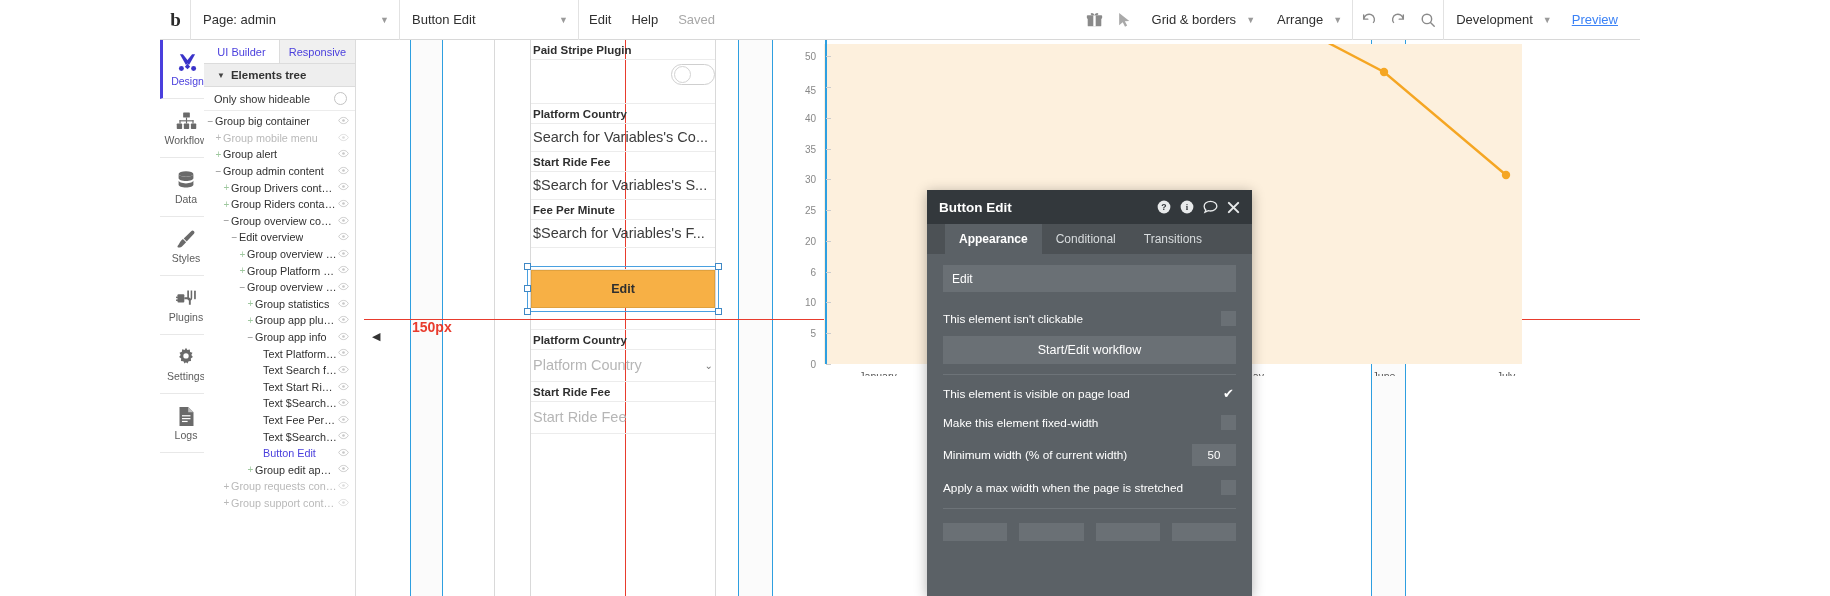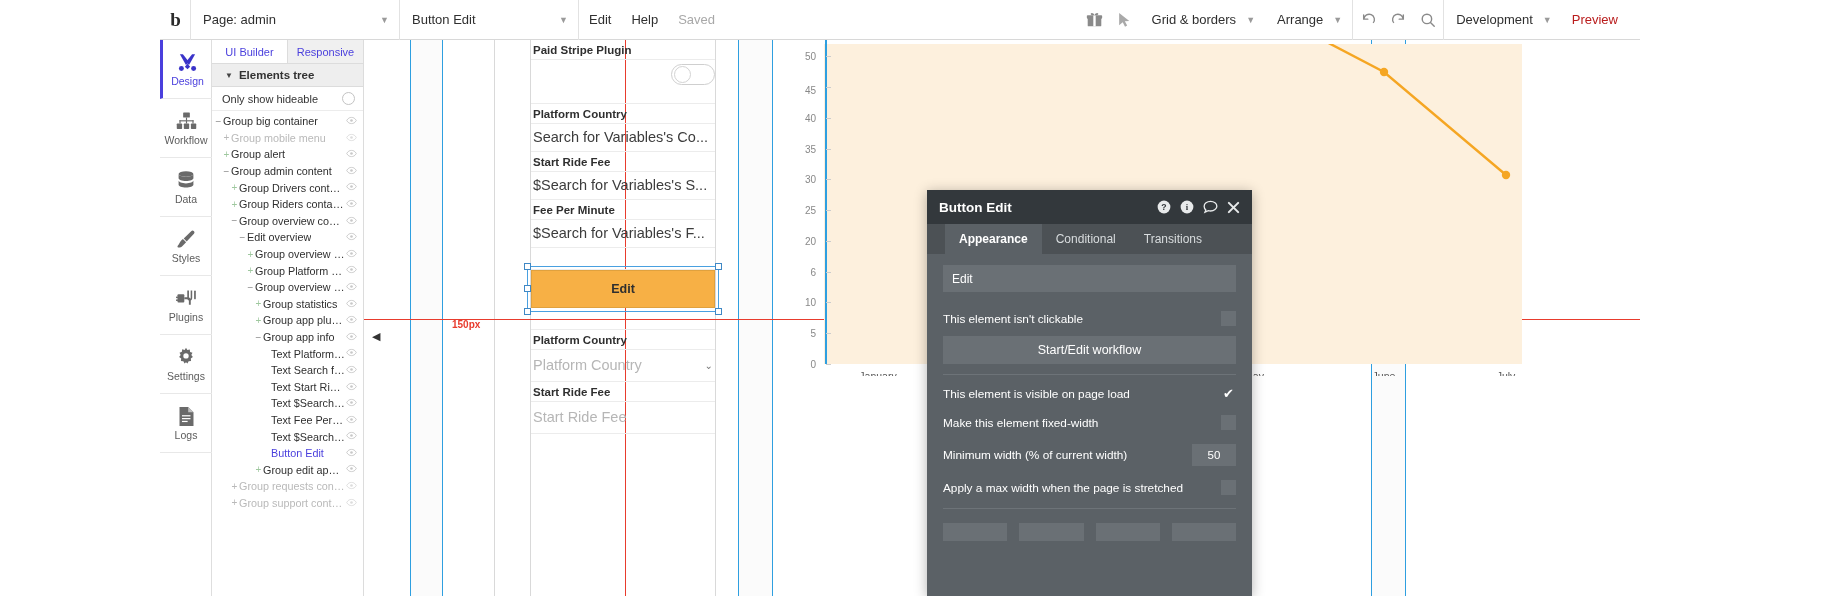--- a/index.html
+++ b/index.html
@@ -26,21 +26,21 @@
   .tb-select {
     height:40px; display:flex; align-items:center; justify-content:space-between;
     padding:0 10px 0 12px; font-size:13px; color:#2f2f2f; cursor:pointer;
   }
   .tb-select .caret { color:#9a9a9a; font-size:9px; margin-left:10px; }
   .tb-link {
     height:40px; display:flex; align-items:center; padding:0 10px;
     font-size:13px; color:#2f2f2f; cursor:pointer;
   }
   .tb-link.muted { color:#a8a8a8; cursor:default; }
-  .tb-link.blue { color:#b91c1c; }
+  .tb-link.blue { color:#3b82f6;text-decoration:underline; }
   .tb-spacer { flex:1 1 auto; }
   .tb-icon {
     height:40px; width:30px; display:flex; align-items:center; justify-content:center;
     color:#8a8a8a; cursor:pointer;
   }
   .tb-icon svg { display:block; }
 
   
   .rail {
     position:absolute; left:160px; top:40px; width:52px; height:556px;
@@ -52,21 +52,21 @@
     border-bottom:1px solid #e8e8e8; color:#5c5c5c;
   }
   .rail-item .rl { font-size:10.5px; line-height:1; }
   .rail-item.active { color:#4a3fdd; border-left:3px solid #4a3fdd; width:52px; }
   .rail-item.active .rl { color:#4a3fdd; }
   .rail-ico { height:22px; display:flex; align-items:center; justify-content:center; }
   .rail-ico svg { display:block; }
 
   
   .treepanel {
-    position:absolute; left:212px; top:40px; width:152px; height:556px;
+    position:absolute; left:204px; top:40px; width:152px; height:556px;
     background:#fff; border-right:1px solid #dcdcdc; overflow:hidden;
   }
   .tp-tabs { display:flex; height:24px; border-bottom:1px solid #dcdcdc; background:#f4f4f4;}
   .tp-tab {
     flex:1; display:flex; align-items:center; justify-content:center;
     font-size:11px; color:#4a3fdd; cursor:pointer; background:#fff;
   }
   .tp-tab.inactive { background:#f0f0f0; color:#4a3fdd; border-left:1px solid #dcdcdc;}
   .tp-header {
     height:23px; display:flex; align-items:center; gap:6px; padding-left:13px;
@@ -108,21 +108,21 @@
 
   
   .vguide { position:absolute; top:0; bottom:0; width:1px; background:#2e9fe0; }
   .vguide-pale { position:absolute; top:0; bottom:0; width:1px; background:#d9d9d9; }
   .colstrip { position:absolute; top:0; bottom:0; background:#fbfbfb; }
 
   
   .hguide { position:absolute; left:0; height:1px; background:#e83b2d; }
   .vred { position:absolute; width:1px; background:#e83b2d; }
   .dimlabel {
-    position:absolute; font-size:10px; color:#e83b2d; font-weight:700;margin-left:40px;
+    position:absolute; font-size:14px; color:#e83b2d; font-weight:700;
   }
   .collapse-arrow {
     position:absolute; font-size:11px; color:#333; cursor:pointer;
   }
 
   
   .formcol { position:absolute; left:167px; top:0px; width:184px; }
   .fld-label {
     font-size:11.5px; font-weight:700; color:#2f2f2f;
     padding:4px 2px 3px 2px; border-bottom:1px solid #ececec;

